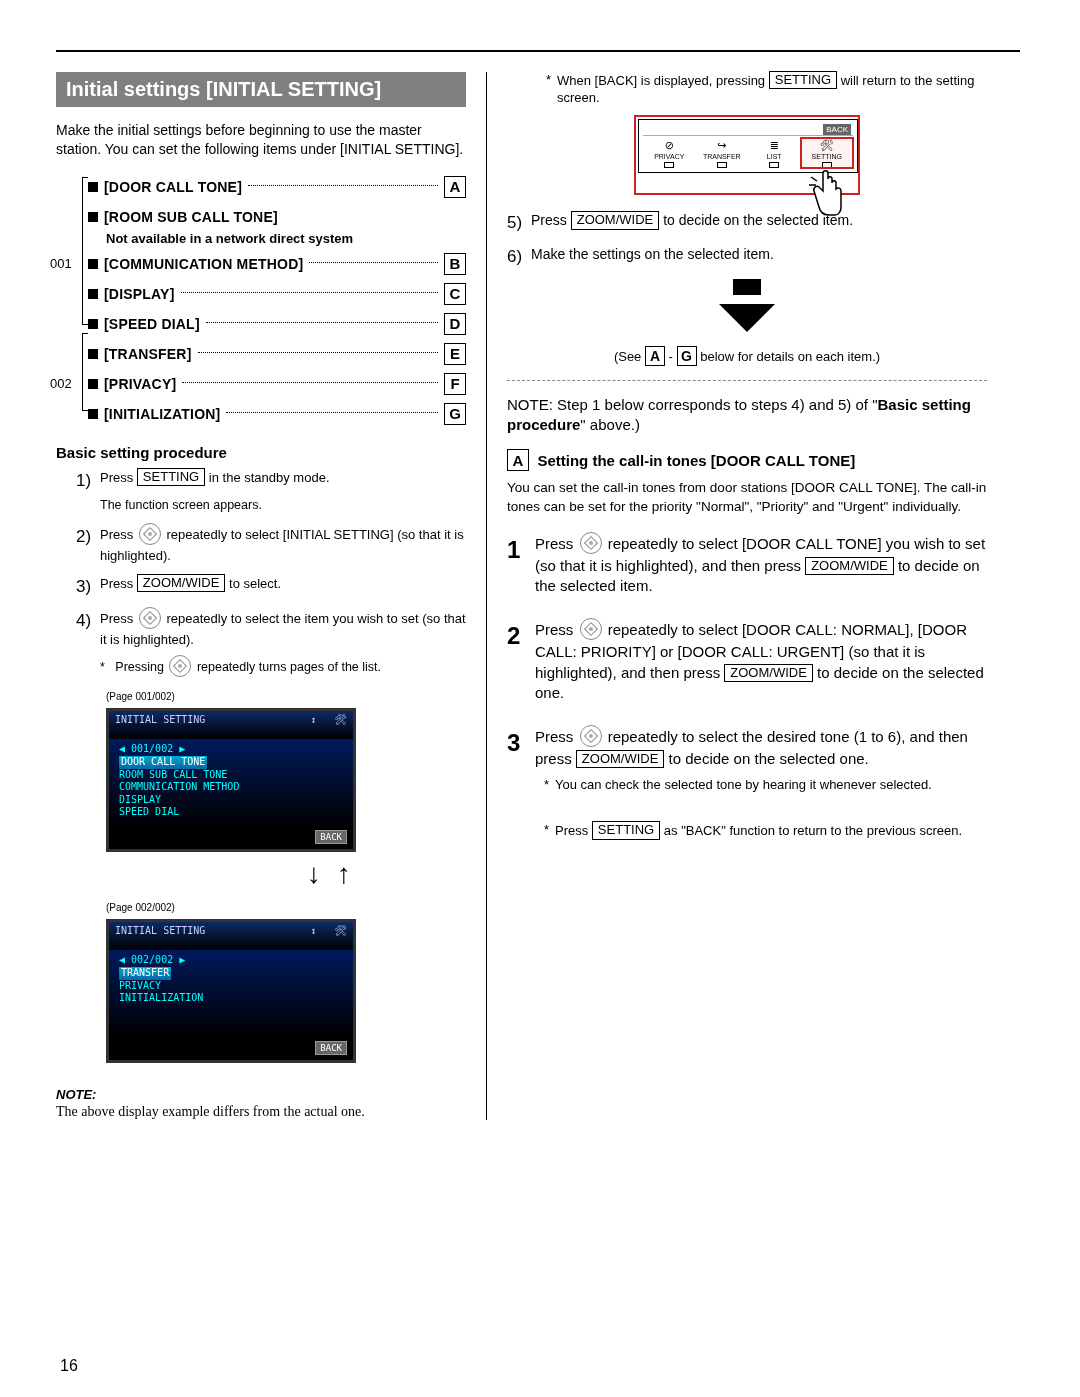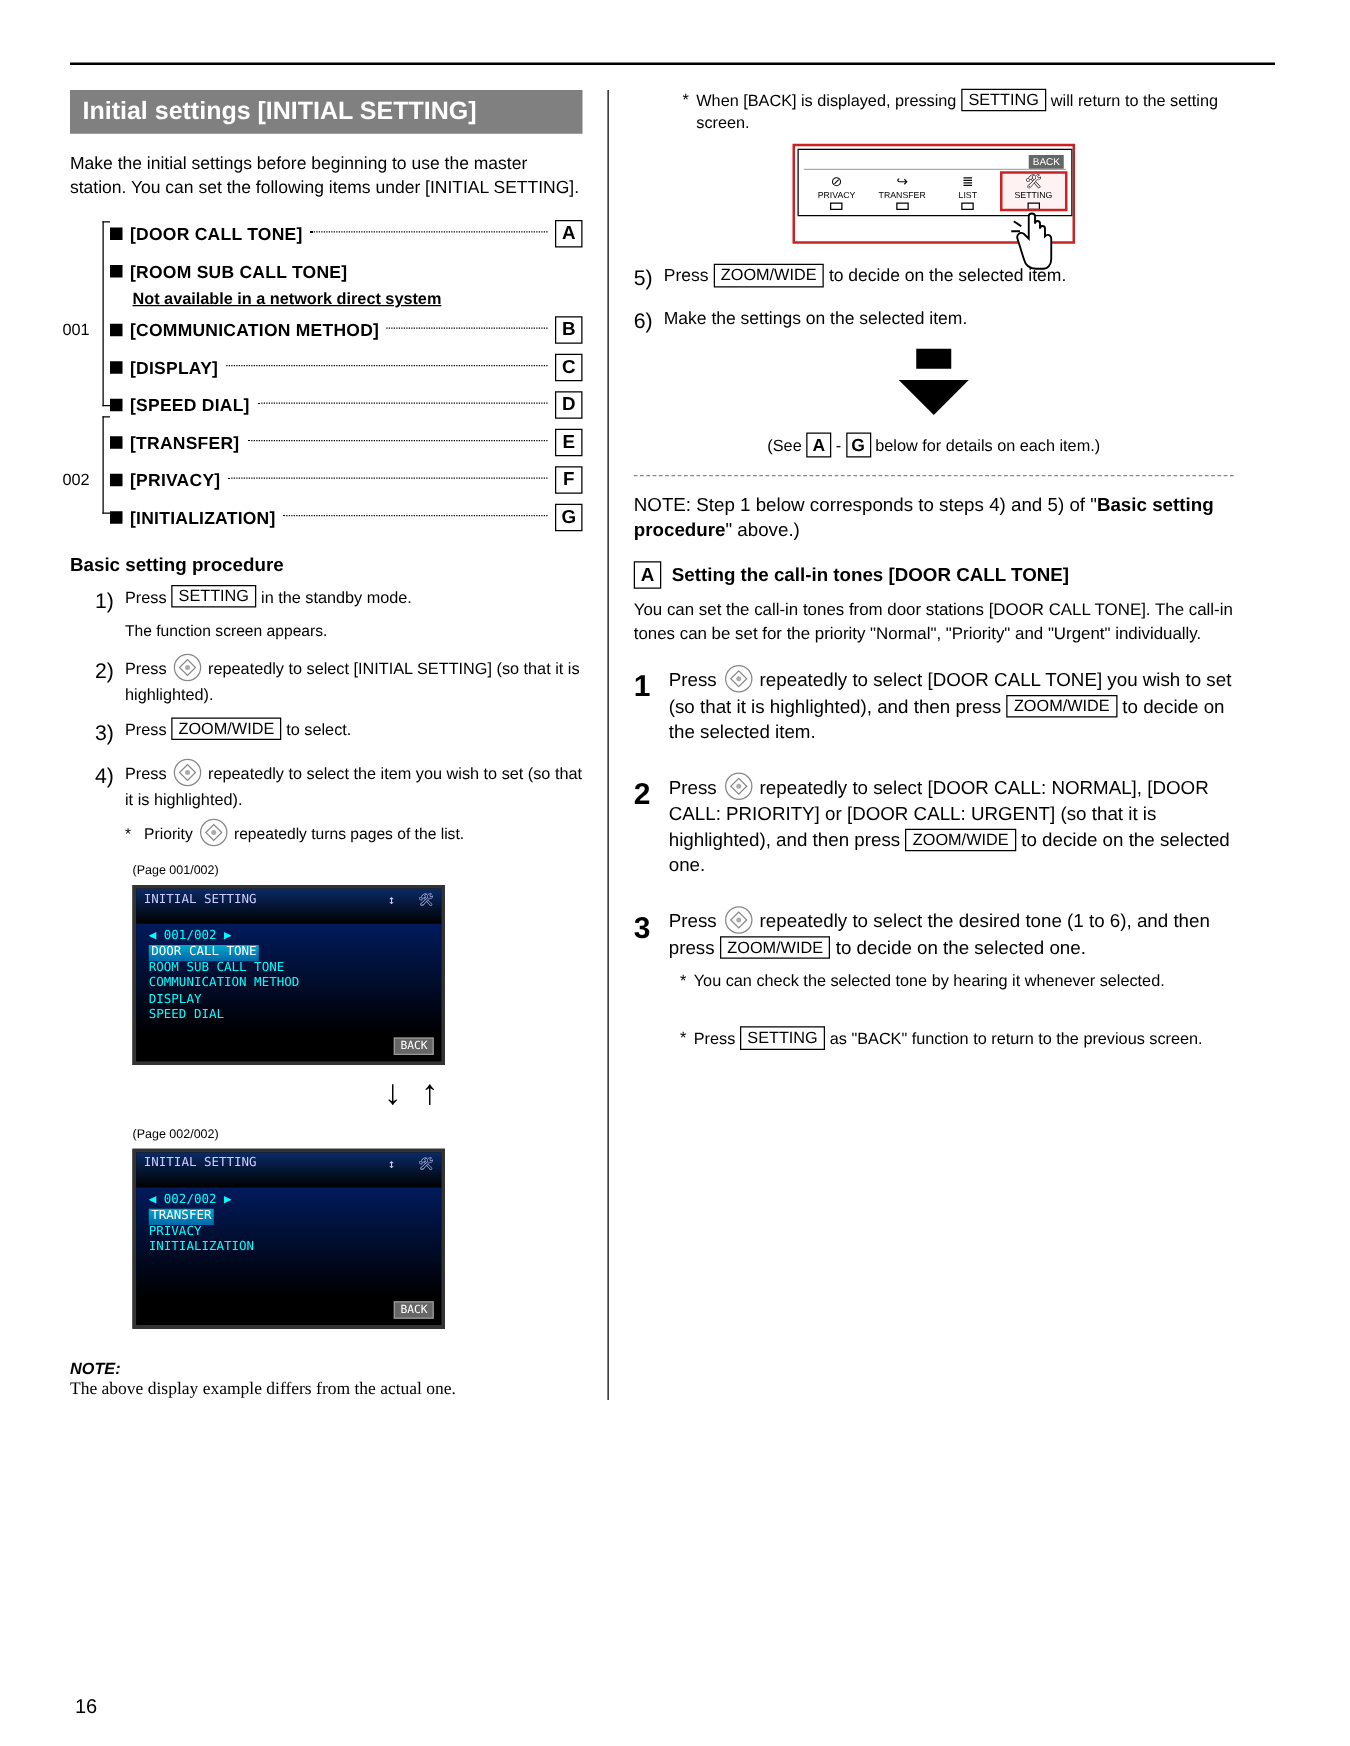--- a/index.html
+++ b/index.html
@@ -46,21 +46,21 @@
   .letter-box {
     border: 1.5px solid #000;
     font-weight: bold;
     font-size: 15px;
     width: 22px;
     height: 22px;
     display: inline-flex;
     align-items: center;
     justify-content: center;
   }
-  .setting-subnote { font-size: 13px; font-weight: bold; margin-left: 50px; margin-top: -4px; margin-bottom: 6px; text-decoration: underline; }
+  .setting-subnote { font-size: 13px; font-weight: bold; margin-left: 50px; margin-top: -4px; margin-bottom: 6px; }
   .side-bracket {
     position: absolute;
     border-left: 1px solid #000;
     border-top: 1px solid #000;
     border-bottom: 1px solid #000;
     width: 6px;
   }
   .sub-heading { font-weight: bold; font-size: 15px; margin: 18px 0 8px 0; }
   .step-list { list-style: none; padding: 0; margin: 0 0 0 20px; }
   .step-list > li { display: flex; margin-bottom: 10px; font-size: 13px; line-height: 1.4; }
@@ -314,21 +314,21 @@
           </div>
         </li>
         <li>
           <span class="step-num">4)</span>
           <div class="step-body">
             <span>Press </span>
             <span class="navkey-icon"></span>
             <span> repeatedly to select the item you wish to set (so that it is highlighted).</span>
             <div class="step-subnote" style="margin-top:8px;">
               <span>*&nbsp;&nbsp;</span>
-              <span>Priority </span>
+              <span>Pressing </span>
               <span class="navkey-icon"></span>
               <span> repeatedly turns pages of the list.</span>
             </div>
           </div>
         </li>
       </ul>
 
       <div class="screen-caption">(Page 001/002)</div>
       <div class="lcd-screen">
         <div class="lcd-header">

